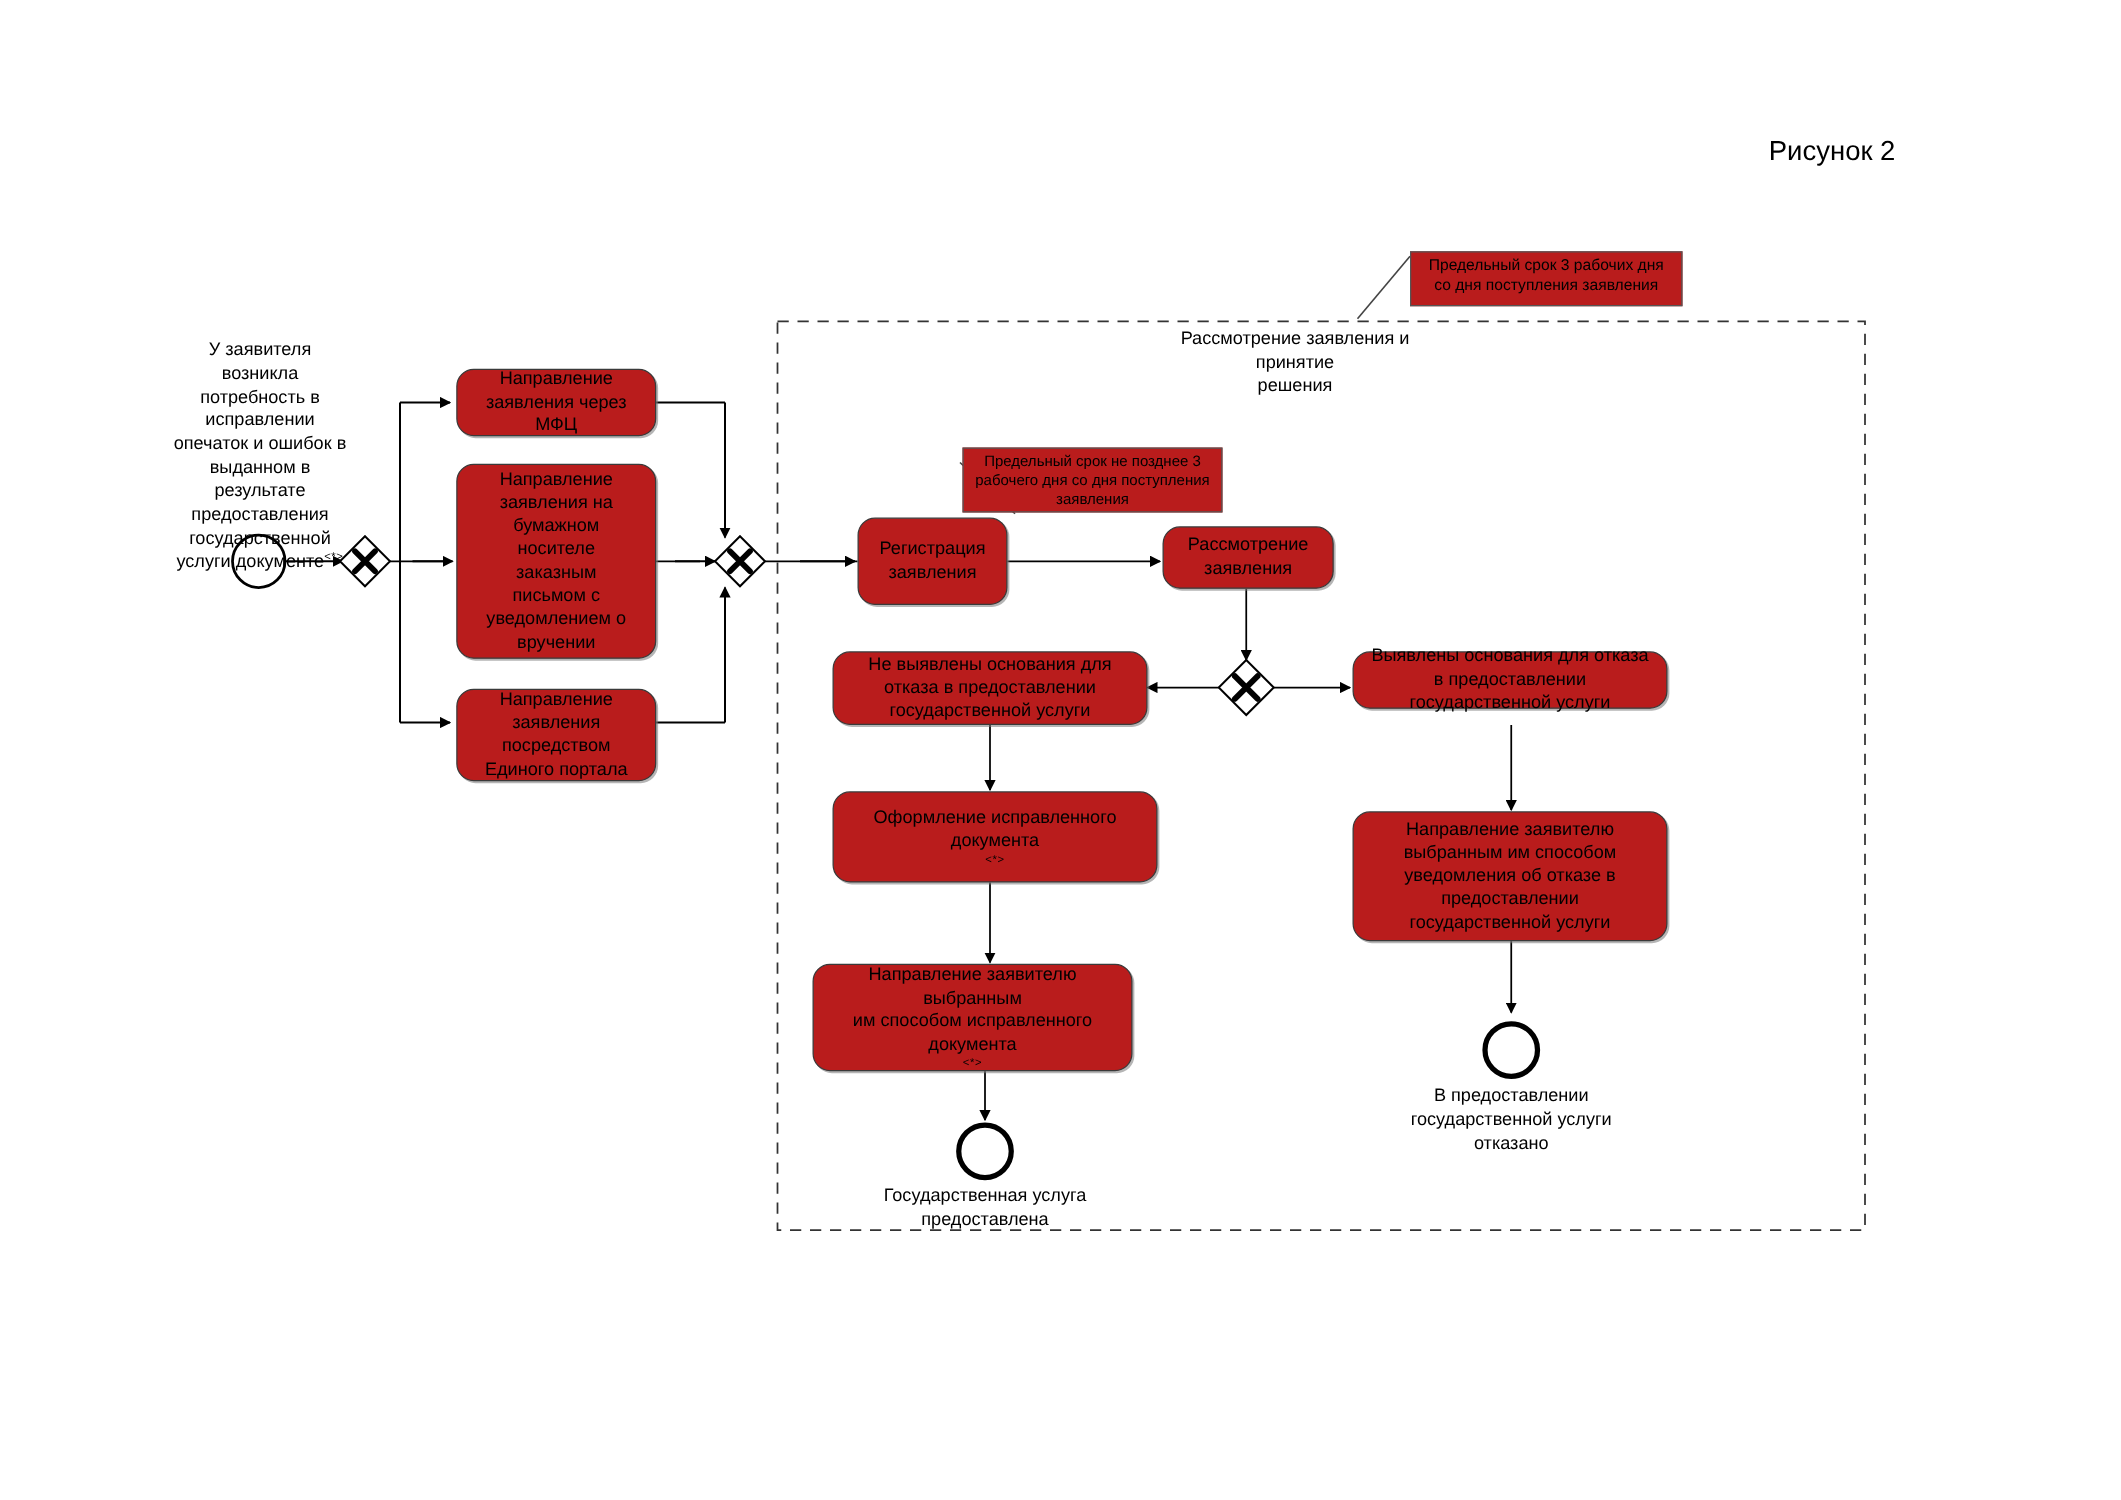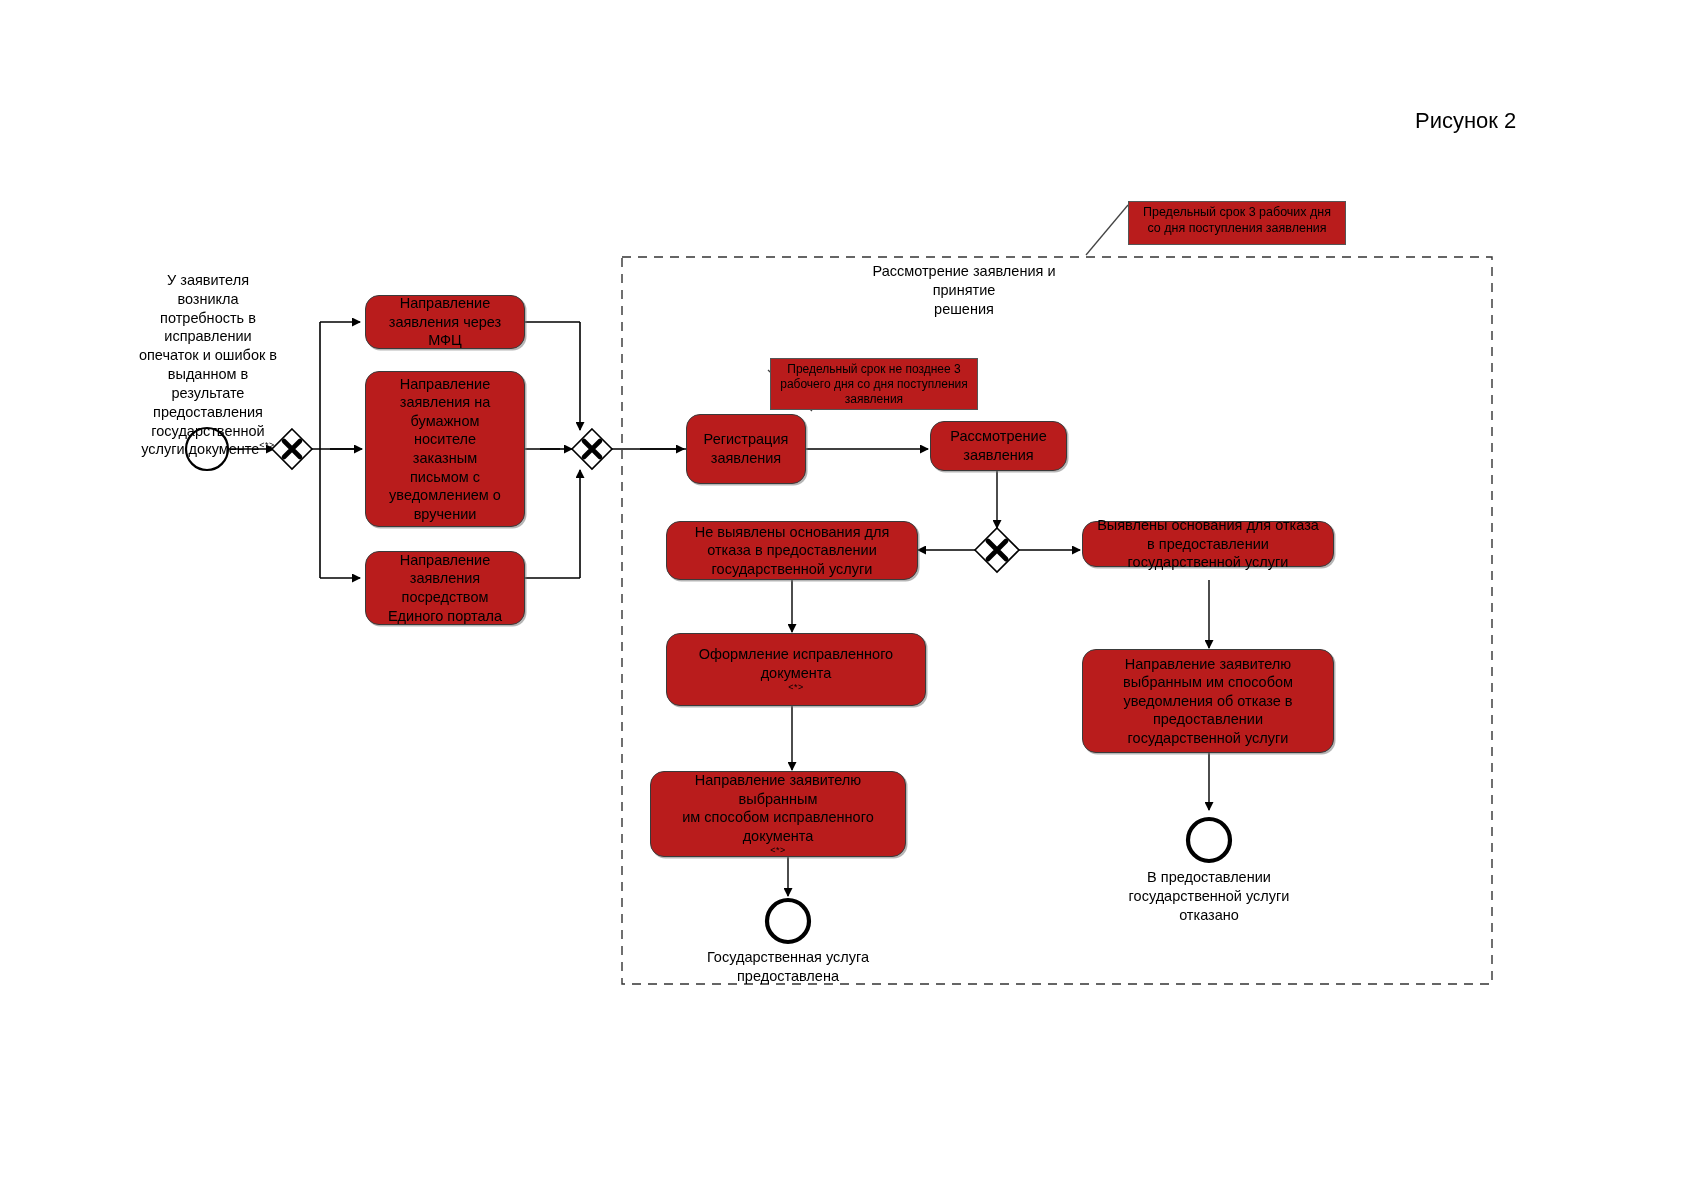--- a/index.html
+++ b/index.html
@@ -154,21 +154,21 @@
     <circle cx="788" cy="921" r="21" fill="#fff" stroke="#000" stroke-width="4.2"></circle>
 
     <line x1="1209" y1="580" x2="1209" y2="648" stroke="#000" stroke-width="1.4" marker-end="url(#arrow)"></line>
 
     <line x1="1209" y1="753" x2="1209" y2="810" stroke="#000" stroke-width="1.4" marker-end="url(#arrow)"></line>
     <circle cx="1209" cy="840" r="21" fill="#fff" stroke="#000" stroke-width="4.2"></circle>
   </svg>
 
   <div class="figtitle" style="left:1404px; top:108px;">Рисунок 2</div>
 
-  <div class="pool-title" style="left:844px; top:262px; width:240px;">Рассмотрение заявления и принятие
+  <div class="pool-title" style="left:916px; top:262px; width:240px;">Рассмотрение заявления и принятие
 решения</div>
 
   <div class="annot" style="left:1128px; top:201px; width:218px; height:44px;">
     <span style="white-space:pre-line;">Предельный срок 3 рабочих дня
 со дня поступления заявления</span>
   </div>
 
   <div class="annot" style="left:770px; top:358px; width:208px; height:52px;">
     <span style="white-space:pre-line; font-size:12px;">Предельный срок не позднее 3
 рабочего дня со дня поступления

